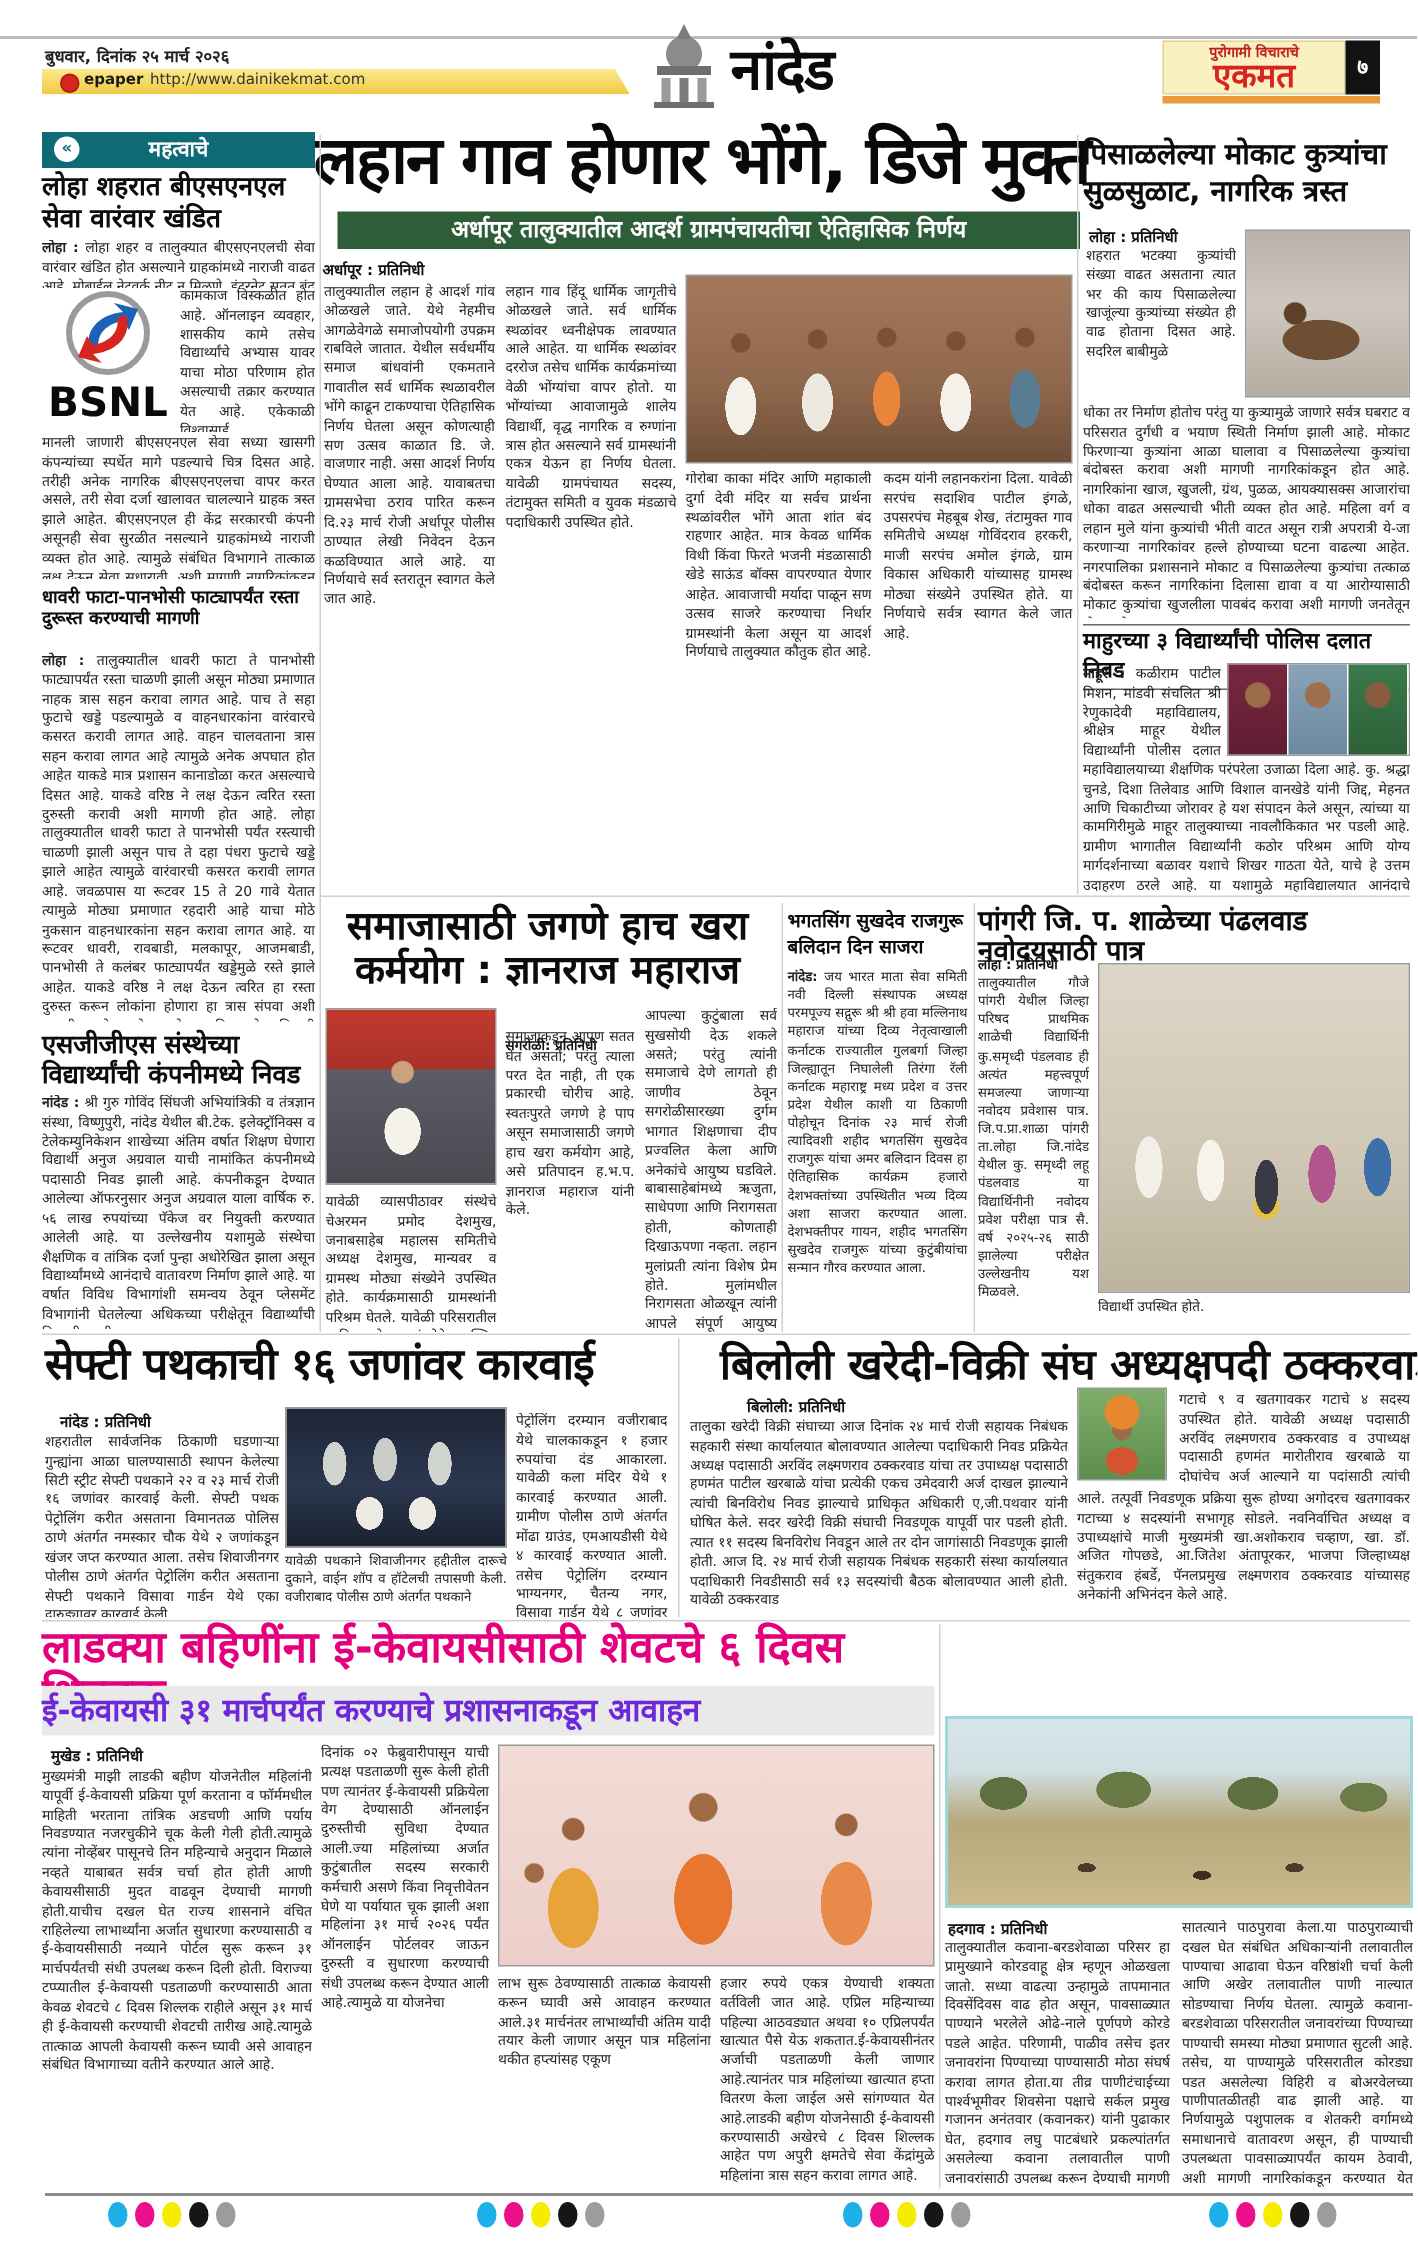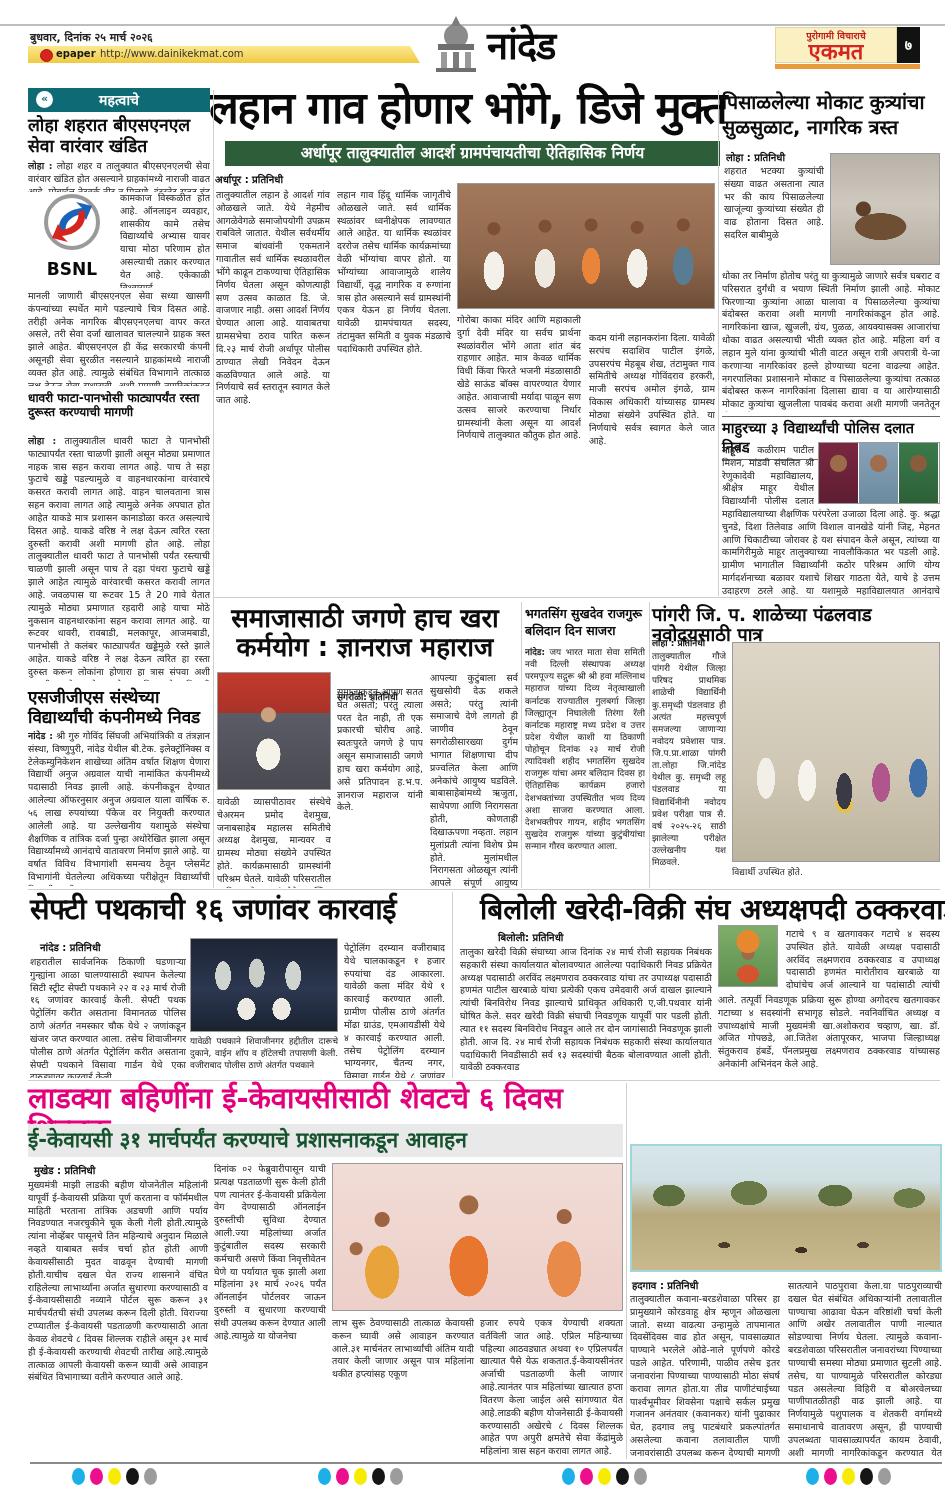--- a/index.html
+++ b/index.html
@@ -52,21 +52,21 @@
       radial-gradient(ellipse 17px 32px at 70% 68%,#f4f1ea 0 60%,transparent 61%),
       radial-gradient(ellipse 17px 32px at 88% 66%,#5a7c92 0 60%,transparent 61%),
       linear-gradient(180deg,#a3795c 0%,#8f674c 60%,#6e4e38 100%);}
 
   
   .imp-box{left:28px;top:88px;width:182px;height:24px;background:#0e6a74;color:#fff;
            font-size:14px;font-weight:bold;text-align:center;line-height:24px;}
   .imp-badge{left:36px;top:91px;width:17px;height:17px;border-radius:50%;background:#fff;
            color:#0e6a74;font-size:11px;font-weight:bold;text-align:center;line-height:16px;}
   .bsnl-logo{left:28px;top:192px;width:88px;height:94px;text-align:center;}
-  .bsnl-word{font-size:17px;font-weight:800;color:#0a0a0a;letter-spacing:0;line-height:26px;}
+  .bsnl-word{font-size:27px;font-weight:800;color:#0a0a0a;letter-spacing:0;line-height:26px;}
 
   
   .dotrow{display:flex;gap:5px;}
   .dot{width:13px;height:17px;border-radius:50%;}
   .dc{background:#1db0e8;} .dm{background:#ec0f8c;} .dy{background:#f7ec00;}
   .dk{background:#161616;} .dg{background:#9c9c9c;}
 
   .ph-dog{background:
       radial-gradient(ellipse 42px 22px at 46% 66%,#6f4f33 0 60%,transparent 62%),
       radial-gradient(circle 8px at 30% 50%,#5e4028 0 7px,transparent 8px),
@@ -153,21 +153,21 @@
   <div class="abs pgbox">७</div>
   <div class="abs mastbar"></div>
 
   <div class="abs lead-hl hl">लहान गाव होणार भोंगे, डिजे मुक्त</div>
   <div class="abs lead-sub">अर्धापूर तालुक्यातील आदर्श ग्रामपंचायतीचा ऐतिहासिक निर्णय</div>
   <div class="abs byline center" style="left:215px;top:172px;width:238px;">अर्धापूर : प्रतिनिधी</div>
   <div class="abs photo lead-photo"></div>
   <div class="abs bt" style="left:216px;top:189px;width:114px;height:400px;">तालुक्यातील लहान हे आदर्श गांव ओळखले जाते. येथे नेहमीच आगळेवेगळे समाजोपयोगी उपक्रम राबविले जातात. येथील सर्वधर्मीय समाज बांधवांनी एकमताने गावातील सर्व धार्मिक स्थळावरील भोंगे काढून टाकण्याचा ऐतिहासिक निर्णय घेतला असून कोणत्याही सण उत्सव काळात डि. जे. वाजणार नाही. असा आदर्श निर्णय घेण्यात आला आहे. यावाबतचा ग्रामसभेचा ठराव पारित करून दि.२३ मार्च रोजी अर्धापूर पोलीस ठाण्यात लेखी निवेदन देऊन कळविण्यात आले आहे. या निर्णयाचे सर्व स्तरातून स्वागत केले जात आहे.</div>
   <div class="abs bt" style="left:337px;top:189px;width:114px;height:400px;">लहान गाव हिंदू धार्मिक जागृतीचे ओळखले जाते. सर्व धार्मिक स्थळांवर ध्वनीक्षेपक लावण्यात आले आहेत. या धार्मिक स्थळांवर दररोज तसेच धार्मिक कार्यक्रमांच्या वेळी भोंग्यांचा वापर होतो. या भोंग्यांच्या आवाजामुळे शालेय विद्यार्थी, वृद्ध नागरिक व रुग्णांना त्रास होत असल्याने सर्व ग्रामस्थांनी एकत्र येऊन हा निर्णय घेतला. यावेळी ग्रामपंचायत सदस्य, तंटामुक्त समिती व युवक मंडळाचे पदाधिकारी उपस्थित होते.</div>
   <div class="abs bt" style="left:457px;top:314px;width:124px;height:276px;">गोरोबा काका मंदिर आणि महाकाली दुर्गा देवी मंदिर या सर्वच प्रार्थना स्थळांवरील भोंगे आता शांत बंद राहणार आहेत. मात्र केवळ धार्मिक विधी किंवा फिरते भजनी मंडळासाठी खेडे साऊंड बॉक्स वापरण्यात येणार आहेत. आवाजाची मर्यादा पाळून सण उत्सव साजरे करण्याचा निर्धार ग्रामस्थांनी केला असून या आदर्श निर्णयाचे तालुक्यात कौतुक होत आहे.</div>
-  <div class="abs bt" style="left:589px;top:332px;width:126px;height:276px;">कदम यांनी लहानकरांना दिला. यावेळी सरपंच सदाशिव पाटील इंगळे, उपसरपंच मेहबूब शेख, तंटामुक्त गाव समितीचे अध्यक्ष गोविंदराव हरकरी, माजी सरपंच अमोल इंगळे, ग्राम विकास अधिकारी यांच्यासह ग्रामस्थ मोठ्या संख्येने उपस्थित होते. या निर्णयाचे सर्वत्र स्वागत केले जात आहे.</div>
+  <div class="abs bt" style="left:589px;top:314px;width:126px;height:276px;">कदम यांनी लहानकरांना दिला. यावेळी सरपंच सदाशिव पाटील इंगळे, उपसरपंच मेहबूब शेख, तंटामुक्त गाव समितीचे अध्यक्ष गोविंदराव हरकरी, माजी सरपंच अमोल इंगळे, ग्राम विकास अधिकारी यांच्यासह ग्रामस्थ मोठ्या संख्येने उपस्थित होते. या निर्णयाचे सर्वत्र स्वागत केले जात आहे.</div>
 
   <div class="abs imp-box">महत्वाचे</div>
   <div class="abs imp-badge">«</div>
   <div class="abs hl center" style="left:28px;top:115px;width:182px;font-size:17.5px;line-height:1.22;">लोहा शहरात बीएसएनएल सेवा वारंवार खंडित</div>
   <div class="abs bt" style="left:28px;top:160px;width:182px;height:32px;"><b>लोहा :</b> <span>लोहा शहर व तालुक्यात बीएसएनएलची सेवा वारंवार खंडित होत असल्याने ग्राहकांमध्ये नाराजी वाढत आहे. मोबाईल नेटवर्क नीट न मिळणे, इंटरनेट सतत बंद पडणे अशा समस्यांमुळे नागरिकांचे दैनंदिन</span></div>
   <div class="abs bsnl-logo">
     <svg width="60" height="60" viewBox="0 0 60 60">
       <circle cx="30" cy="30" r="26" fill="none" stroke="#9a9a9a" stroke-width="4"></circle>
       <path d="M18 42 C14 30 22 18 40 16 L34 10 L50 14 L44 28 L40 22 C28 24 22 32 24 40 Z" fill="#1a63b8"></path>
       <path d="M42 18 C46 30 38 42 20 44 L26 50 L10 46 L16 32 L20 38 C32 36 38 28 36 20 Z" fill="#d6251f"></path>
@@ -231,21 +231,21 @@
   <div class="abs hl center" style="left:480px;top:895px;width:480px;font-size:28px;">बिलोली खरेदी-विक्री संघ अध्यक्षपदी ठक्करवाड</div>
   <div class="abs byline" style="left:470px;top:930px;padding-left:28px;">बिलोली: प्रतिनिधी</div>
   <div class="abs bt" style="left:460px;top:946px;width:252px;height:132px;">तालुका खरेदी विक्री संघाच्या आज दिनांक २४ मार्च रोजी सहायक निबंधक सहकारी संस्था कार्यालयात बोलावण्यात आलेल्या पदाधिकारी निवड प्रक्रियेत अध्यक्ष पदासाठी अरविंद लक्ष्मणराव ठक्करवाड यांचा तर उपाध्यक्ष पदासाठी हणमंत पाटील खरबाळे यांचा प्रत्येकी एकच उमेदवारी अर्ज दाखल झाल्याने त्यांची बिनविरोध निवड झाल्याचे प्राधिकृत अधिकारी ए,जी.पथवार यांनी घोषित केले. सदर खरेदी विक्री संघाची निवडणूक यापूर्वी पार पडली होती. त्यात ११ सदस्य बिनविरोध निवडून आले तर दोन जागांसाठी निवडणूक झाली होती. आज दि. २४ मार्च रोजी सहायक निबंधक सहकारी संस्था कार्यालयात पदाधिकारी निवडीसाठी सर्व १३ सदस्यांची बैठक बोलावण्यात आली होती. यावेळी ठक्करवाड</div>
   <div class="abs photo ph-biloli" style="left:718px;top:925px;width:60px;height:62px;"></div>
   <div class="abs bt" style="left:786px;top:928px;width:154px;height:62px;">गटाचे ९ व खतगावकर गटाचे ४ सदस्य उपस्थित होते. यावेळी अध्यक्ष पदासाठी अरविंद लक्ष्मणराव ठक्करवाड व उपाध्यक्ष पदासाठी हणमंत मारोतीराव खरबाळे या दोघांचेच अर्ज आल्याने या पदांसाठी त्यांची बिनविरोध निवड झाल्याचे घोषित करण्यात</div>
   <div class="abs bt" style="left:718px;top:994px;width:222px;height:84px;">आले. तत्पूर्वी निवडणूक प्रक्रिया सुरू होण्या अगोदरच खतगावकर गटाच्या ४ सदस्यांनी सभागृह सोडले. नवनिर्वाचित अध्यक्ष व उपाध्यक्षांचे माजी मुख्यमंत्री खा.अशोकराव चव्हाण, खा. डॉ. अजित गोपछडे, आ.जितेश अंतापूरकर, भाजपा जिल्हाध्यक्ष संतुकराव हंबर्डे, पॅनलप्रमुख लक्ष्मणराव ठक्करवाड यांच्यासह अनेकांनी अभिनंदन केले आहे.</div>
 
   <div class="abs hline" style="left:28px;top:1080px;width:912px;"></div>
 
   <div class="abs hl center" style="left:28px;top:1083px;width:595px;font-size:29px;color:#e4007c;">लाडक्या बहिणींना ई-केवायसीसाठी शेवटचे ६ दिवस शिल्लक</div>
-  <div class="abs center" style="left:28px;top:1124px;width:595px;height:33px;background:#e9e9e9;font-size:21px;font-weight:bold;color:#14532d;line-height:33px;">ई-केवायसी ३१ मार्चपर्यंत करण्याचे प्रशासनाकडून आवाहन</div>
+  <div class="abs center" style="left:28px;top:1124px;width:595px;height:33px;background:#e9e9e9;font-size:21px;font-weight:bold;color:#6d28d9;line-height:33px;">ई-केवायसी ३१ मार्चपर्यंत करण्याचे प्रशासनाकडून आवाहन</div>
   <div class="abs byline" style="left:34px;top:1163px;">मुखेड : प्रतिनिधी</div>
   <div class="abs bt" style="left:28px;top:1179px;width:180px;height:280px;">मुख्यमंत्री माझी लाडकी बहीण योजनेतील महिलांनी यापूर्वी ई-केवायसी प्रक्रिया पूर्ण करताना व फॉर्ममधील माहिती भरताना तांत्रिक अडचणी आणि पर्याय निवडण्यात नजरचुकीने चूक केली गेली होती.त्यामुळे त्यांना नोव्हेंबर पासूनचे तिन महिन्याचे अनुदान मिळाले नव्हते याबाबत सर्वत्र चर्चा होत होती आणी केवायसीसाठी मुदत वाढवून देण्याची मागणी होती.याचीच दखल घेत राज्य शासनाने वंचित राहिलेल्या लाभार्थ्यांना अर्जात सुधारणा करण्यासाठी व ई-केवायसीसाठी नव्याने पोर्टल सुरू करून ३१ मार्चपर्यंतची संधी उपलब्ध करून दिली होती. विराज्या टप्प्यातील ई-केवायसी पडताळणी करण्यासाठी आता केवळ शेवटचे ८ दिवस शिल्लक राहीले असून ३१ मार्च ही ई-केवायसी करण्याची शेवटची तारीख आहे.त्यामुळे तात्काळ आपली केवायसी करून घ्यावी असे आवाहन संबंधित विभागाच्या वतीने करण्यात आले आहे.</div>
   <div class="abs bt" style="left:214px;top:1163px;width:112px;height:296px;">दिनांक ०२ फेब्रुवारीपासून याची प्रत्यक्ष पडताळणी सुरू केली होती पण त्यानंतर ई-केवायसी प्रक्रियेला वेग देण्यासाठी ऑनलाईन दुरुस्तीची सुविधा देण्यात आली.ज्या महिलांच्या अर्जात कुटुंबातील सदस्य सरकारी कर्मचारी असणे किंवा निवृत्तीवेतन घेणे या पर्यायात चूक झाली अशा महिलांना ३१ मार्च २०२६ पर्यंत ऑनलाईन पोर्टलवर जाऊन दुरुस्ती व सुधारणा करण्याची संधी उपलब्ध करून देण्यात आली आहे.त्यामुळे या योजनेचा</div>
   <div class="abs photo ph-ladkya" style="left:332px;top:1163px;width:291px;height:148px;"></div>
   <div class="abs bt" style="left:332px;top:1317px;width:142px;height:142px;">लाभ सुरू ठेवण्यासाठी तात्काळ केवायसी करून घ्यावी असे आवाहन करण्यात आले.३१ मार्चनंतर लाभार्थ्यांची अंतिम यादी तयार केली जाणार असून पात्र महिलांना थकीत हप्त्यांसह एकूण</div>
   <div class="abs bt" style="left:480px;top:1317px;width:143px;height:142px;">हजार रुपये एकत्र येण्याची शक्यता वर्तविली जात आहे. एप्रिल महिन्याच्या पहिल्या आठवड्यात अथवा १० एप्रिलपर्यंत खात्यात पैसे येऊ शकतात.ई-केवायसीनंतर अर्जाची पडताळणी केली जाणार आहे.त्यानंतर पात्र महिलांच्या खात्यात हप्ता वितरण केला जाईल असे सांगण्यात येत आहे.लाडकी बहीण योजनेसाठी ई-केवायसी करण्यासाठी अखेरचे ८ दिवस शिल्लक आहेत पण अपुरी क्षमतेचे सेवा केंद्रांमुळे महिलांना त्रास सहन करावा लागत आहे.</div>
 
   <div class="abs photo ph-kavana" style="left:630px;top:1144px;width:312px;height:128px;"></div>
   <div class="abs byline" style="left:632px;top:1278px;">हदगाव : प्रतिनिधी</div>
   <div class="abs bt" style="left:630px;top:1293px;width:150px;height:166px;">तालुक्यातील कवाना-बरडशेवाळा परिसर हा प्रामुख्याने कोरडवाहू क्षेत्र म्हणून ओळखला जातो. सध्या वाढत्या उन्हामुळे तापमानात दिवसेंदिवस वाढ होत असून, पावसाळ्यात पाण्याने भरलेले ओढे-नाले पूर्णपणे कोरडे पडले आहेत. परिणामी, पाळीव तसेच इतर जनावरांना पिण्याच्या पाण्यासाठी मोठा संघर्ष करावा लागत होता.या तीव्र पाणीटंचाईच्या पार्श्वभूमीवर शिवसेना पक्षाचे सर्कल प्रमुख गजानन अनंतवार (कवानकर) यांनी पुढाकार घेत, हदगाव लघु पाटबंधारे प्रकल्पांतर्गत असलेल्या कवाना तलावातील पाणी जनावरांसाठी उपलब्ध करून देण्याची मागणी संबंधित विभागाकडे केली. त्यांनी संबंधित अधिकारी गड्डे व नाईक यांच्याकडे</div>

